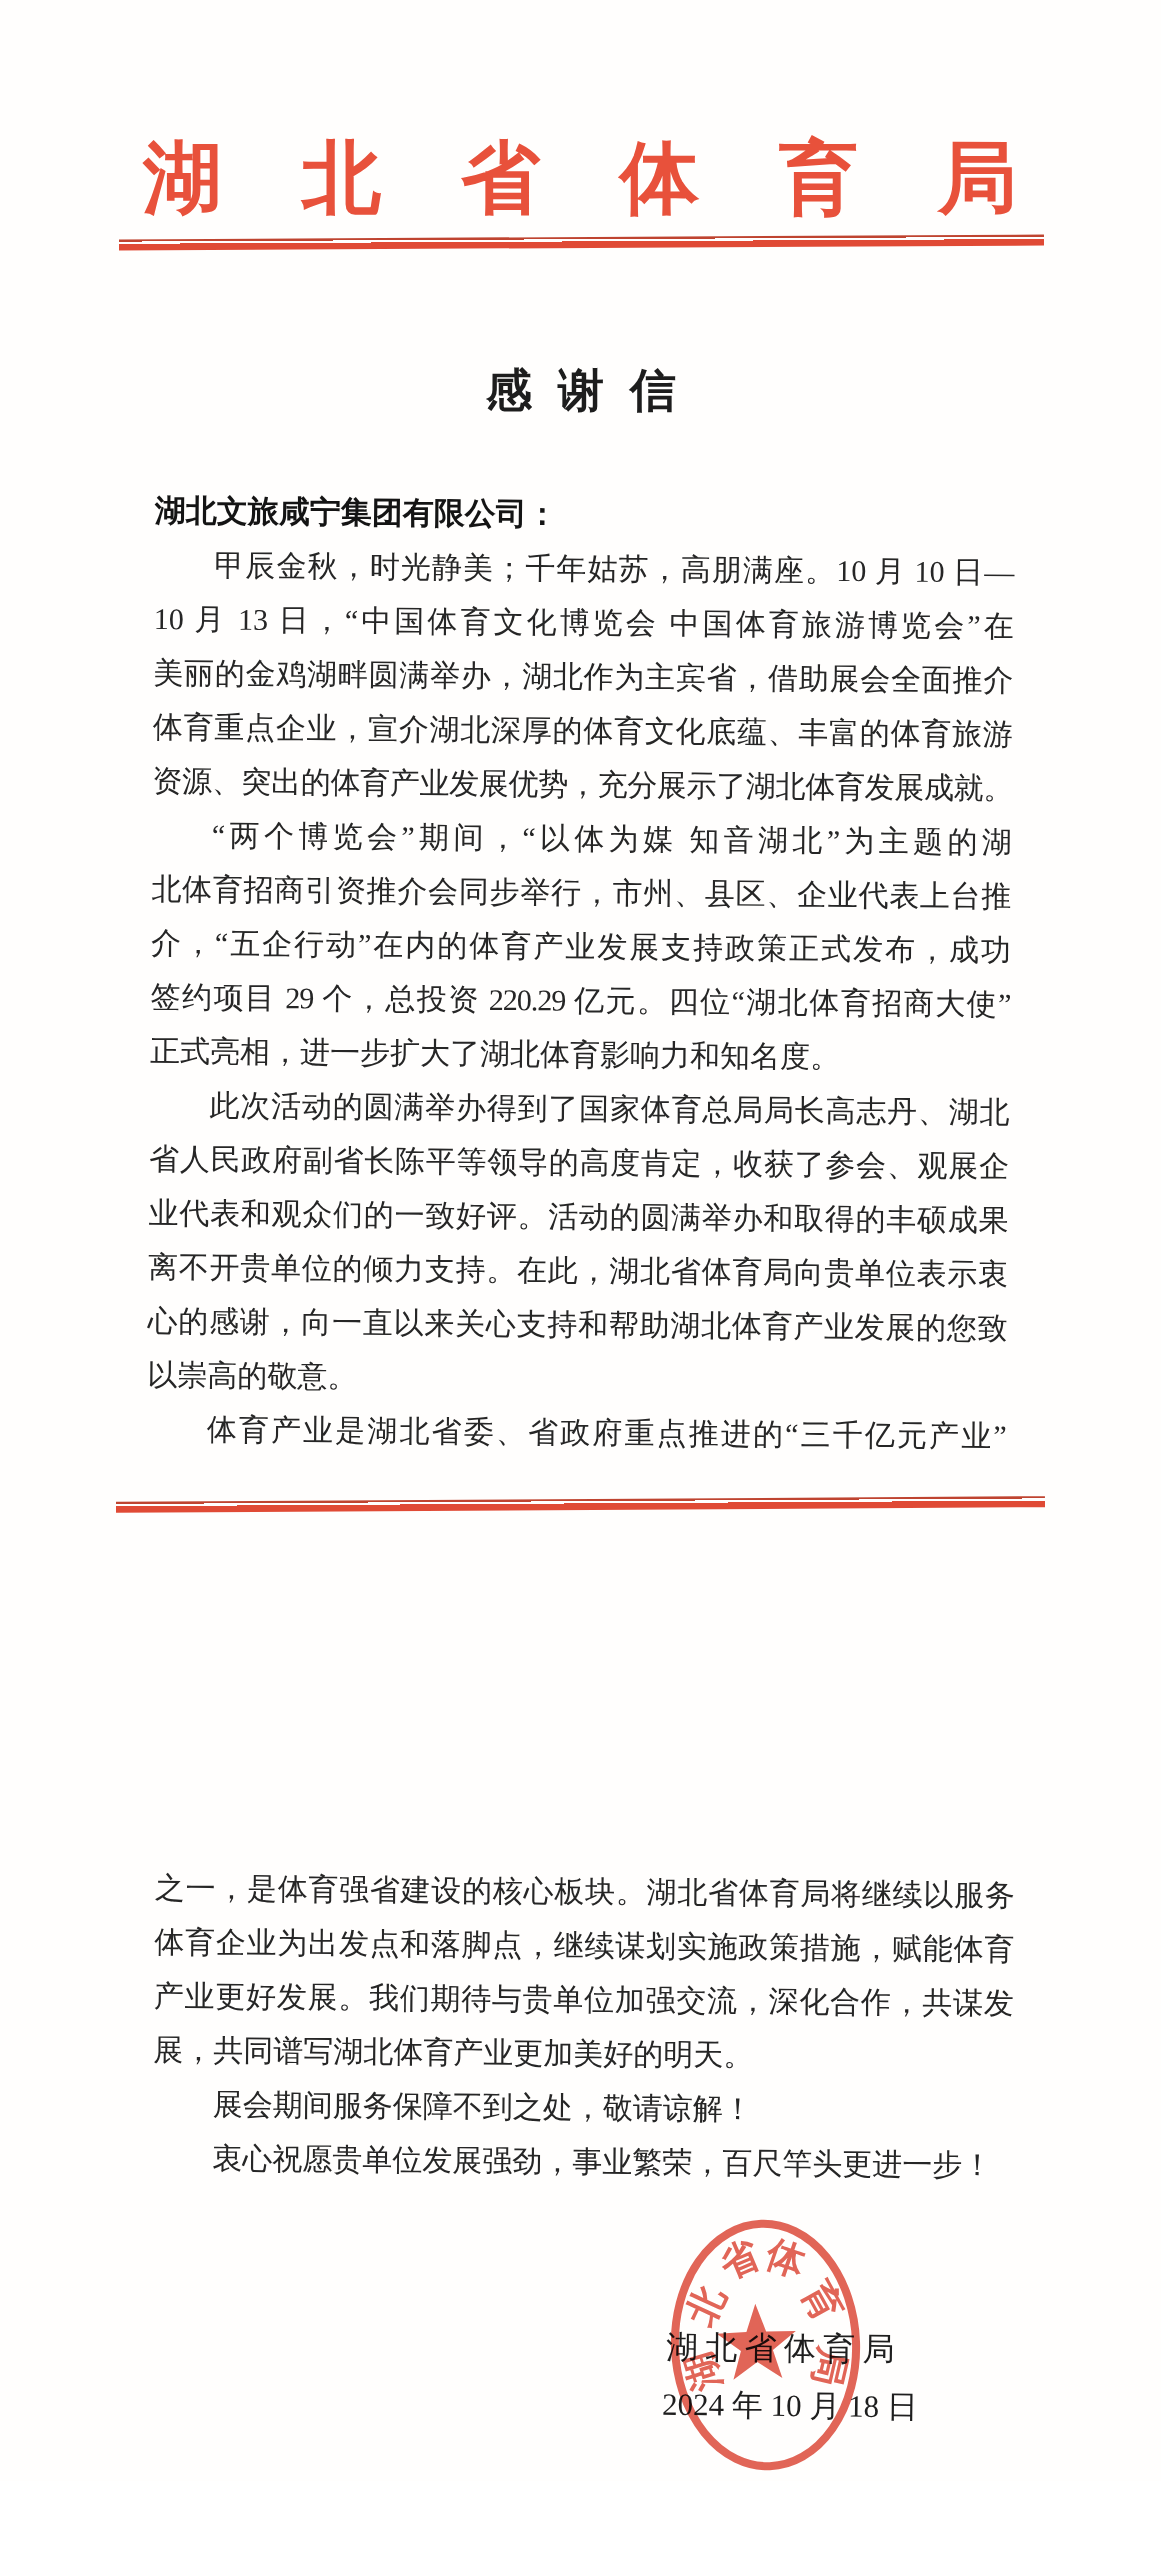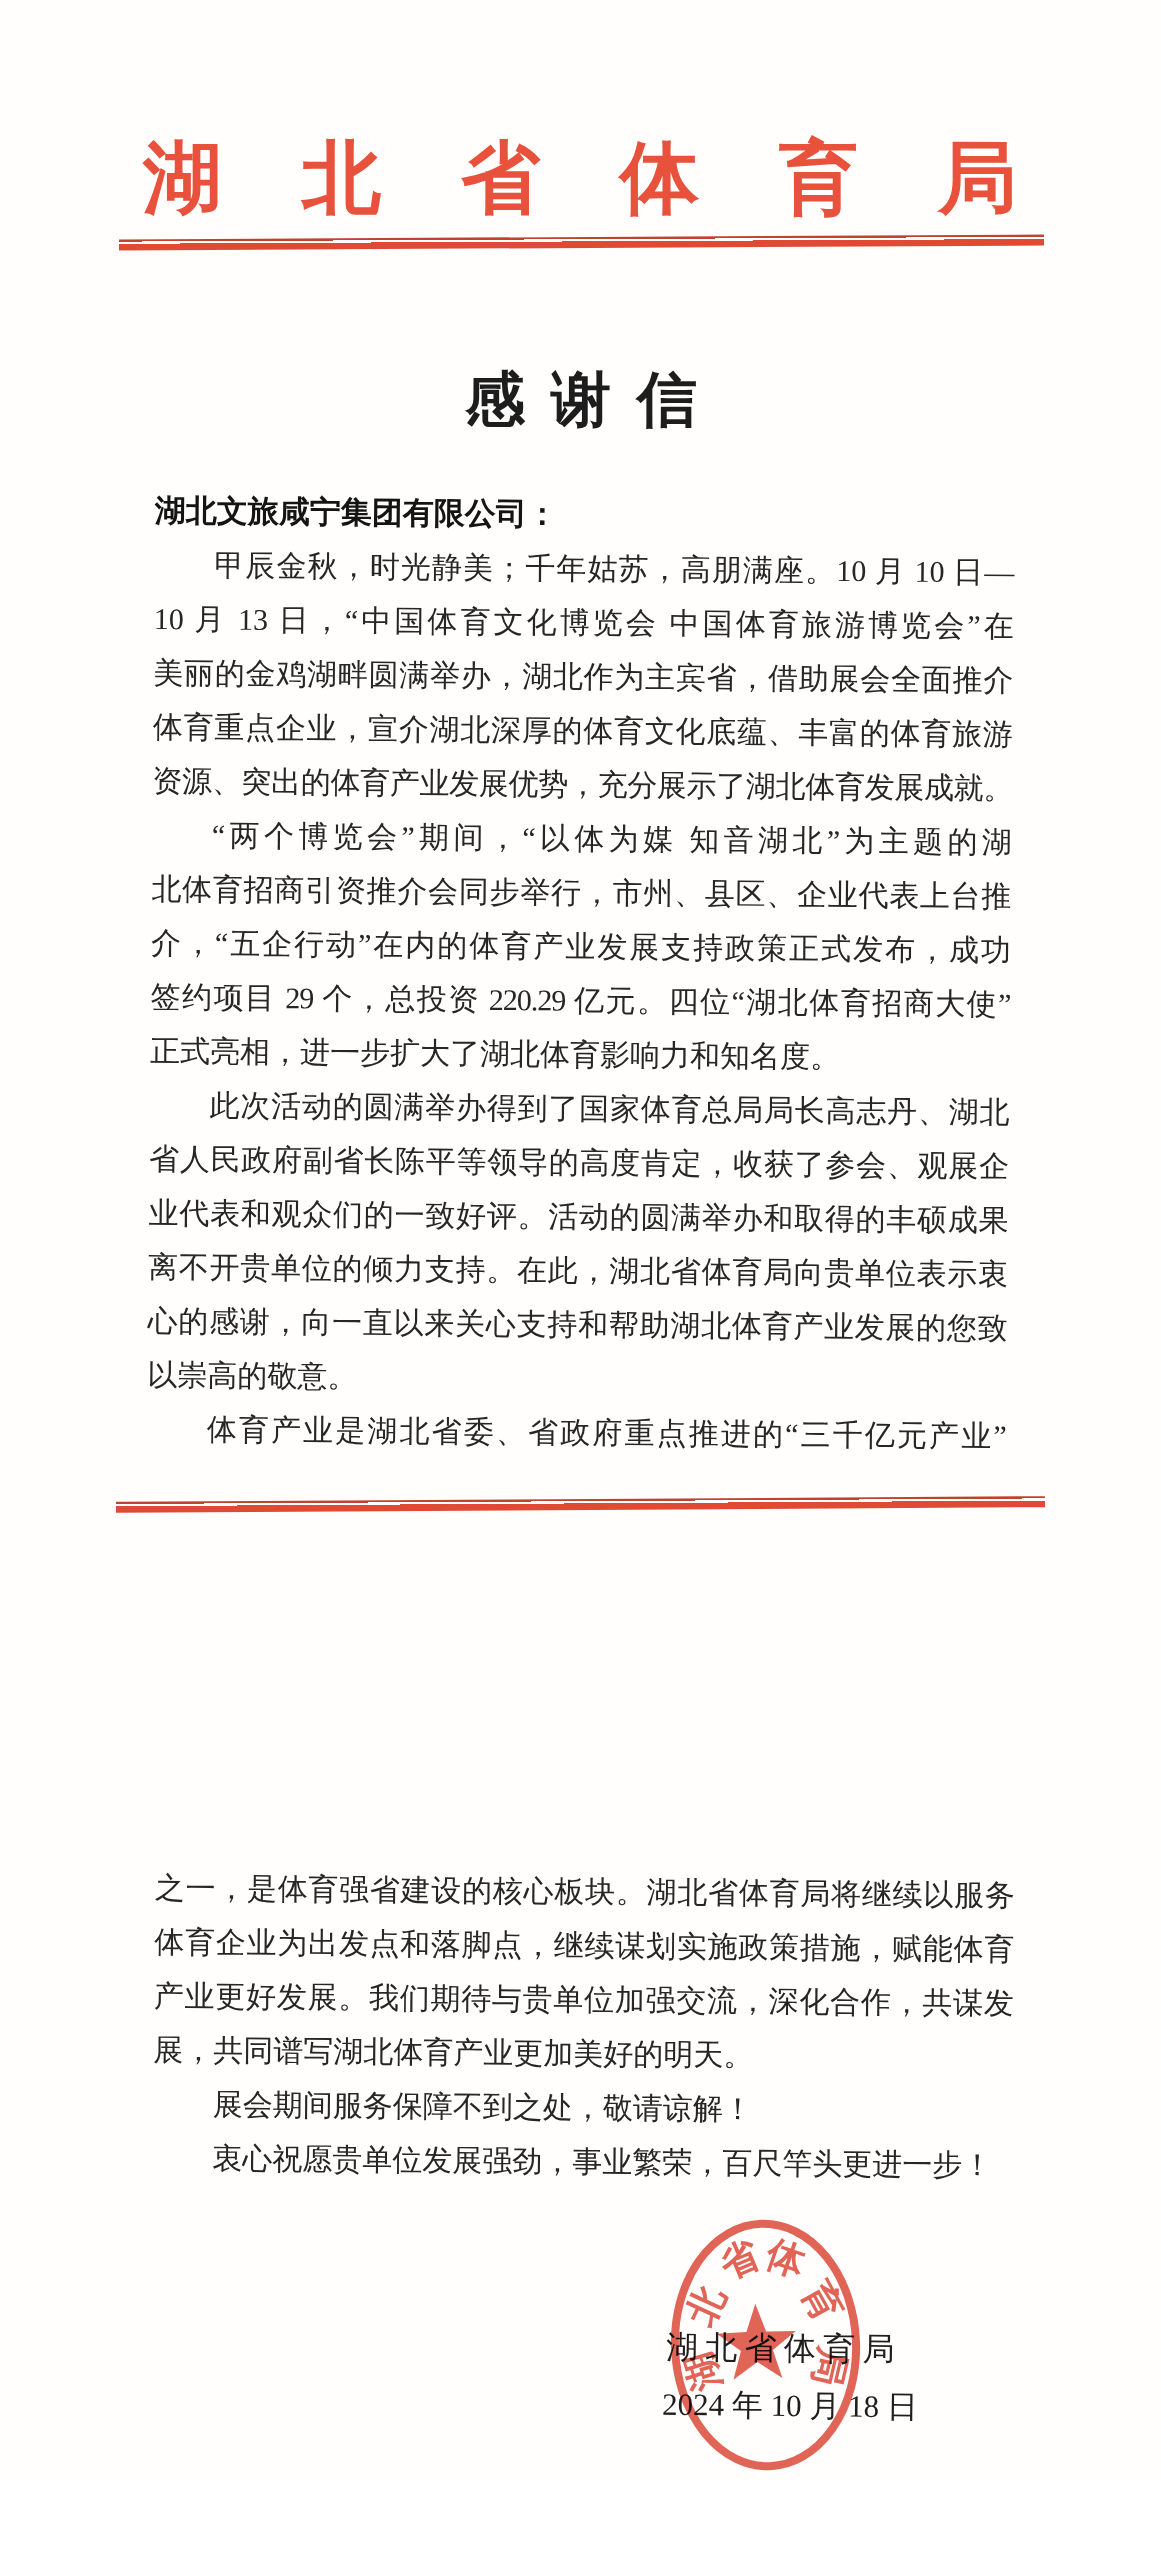--- a/index.html
+++ b/index.html
@@ -32,21 +32,21 @@
       var(--rule-dark) 0px,var(--rule-dark) 2.2px,
       #ffffff 2.2px,#ffffff 4.4px,
       var(--rule-red) 4.4px,var(--rule-red) 11px);
   }
   .rule.header{left:119px;top:237px;width:925px;transform:rotate(-0.3deg);}
   .rule.footer1{left:116px;top:1499px;width:929px;transform:rotate(-0.35deg);}
   
   .title{
     position:absolute;left:0;top:360px;width:100%;
     text-align:center;
-    font-size:60px;font-weight:bold;color:#1d1d1d;
+    font-size:46px;font-weight:bold;color:#1d1d1d;
     letter-spacing:26px;text-indent:26px;
   }
   
   .body-block{
     position:absolute;left:155px;width:860px;
     font-size:30px;color:var(--ink);
     transform:rotate(0.5deg);transform-origin:0 0;
   }
   .body-block.p1{top:484px;}
   .body-block.p2{top:1861px;}

